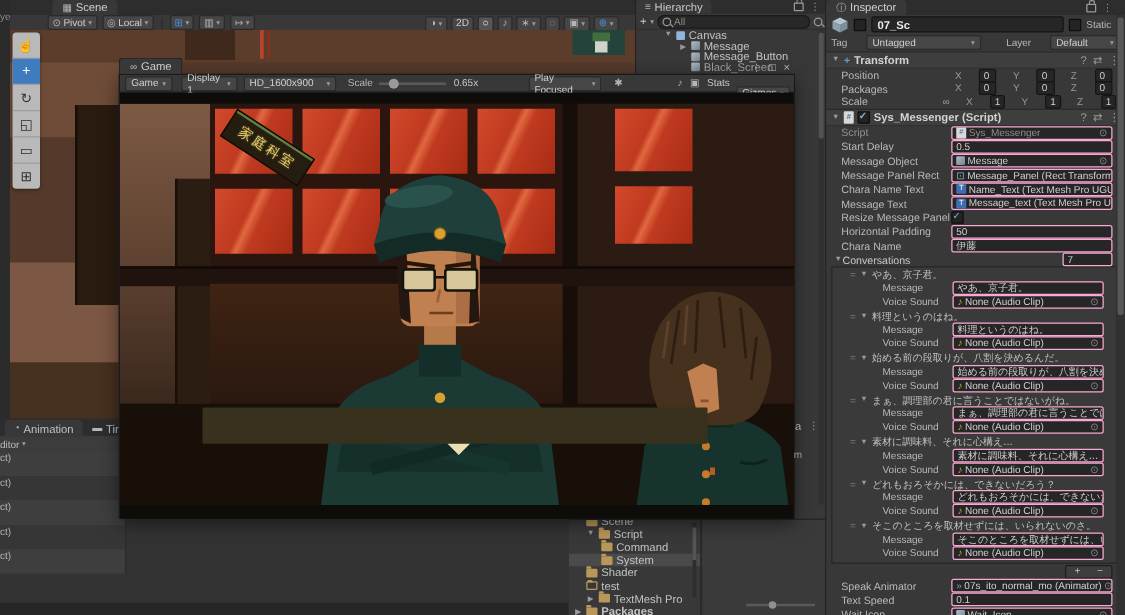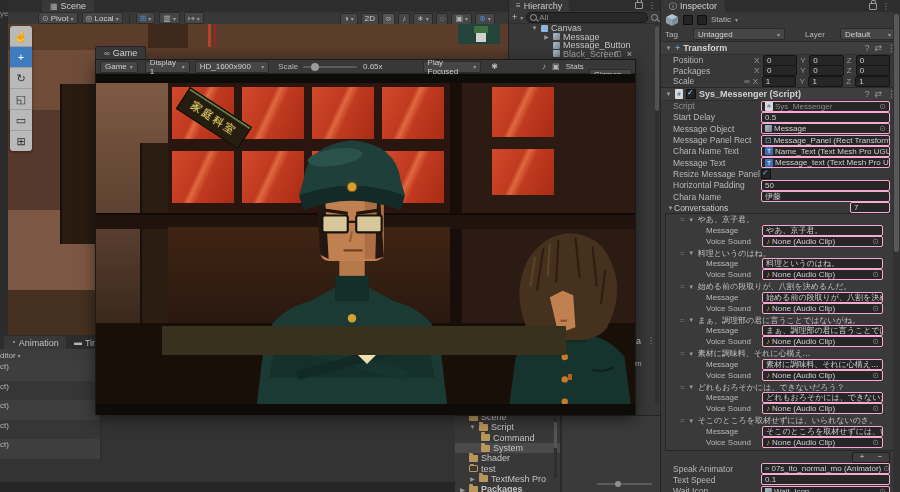--- a/index.html
+++ b/index.html
@@ -118,21 +118,21 @@
   #go-name{flex:1;height:11px;background:#262626;border:1px solid #151515;border-radius:2px;display:flex;align-items:center;padding:0 4px;font-weight:bold;font-size:9px;color:#e8e8e8;}
   #tagrow{height:14px;display:flex;align-items:center;gap:15px;padding:0 4px;font-size:8px;color:#b8b8b8;}
   .dd{height:10px;background:#464646;border:1px solid #2a2a2a;border-radius:2px;display:flex;align-items:center;gap:3px;padding:0 4px;color:#d0d0d0;font-size:8px;}
   .chead{height:12px;background:#3e3e3e;border-top:1px solid #2a2a2a;border-bottom:1px solid #303030;display:flex;align-items:center;gap:3px;padding:0 4px;font-weight:bold;color:#d2d2d2;font-size:9px;}
   .hicons{margin-left:auto;display:flex;gap:5px;color:#9a9a9a;font-weight:normal;align-items:center;}
   .irow{height:11.3px;display:flex;align-items:center;padding-left:12px;padding-right:10px;}
   .ilabel{flex:0 0 88px;color:#b8b8b8;font-size:8.5px;overflow:hidden;white-space:nowrap;}
   .fld{flex:1;height:9px;background:#262626;border:1px solid #f9a8d4;border-radius:2px;display:flex;align-items:center;gap:2px;padding:0 3px;color:#cfcfcf;font-size:8px;overflow:hidden;white-space:nowrap;}
   .fld .pick{margin-left:auto;color:#8a8a8a;font-size:8px;flex:0 0 auto;}
   .fld.dis{color:#8f8f8f;}
-  .trow{height:10.5px;display:flex;align-items:center;padding-left:12px;padding-right:10px;gap:3px;}
+  .trow{height:10.5px;display:flex;align-items:center;padding-left:12px;padding-right:10px;gap:13px;}
   .tlabel{flex:0 0 78px;color:#b8b8b8;font-size:8.5px;}
   .axis{color:#9a9a9a;font-size:8px;flex:0 0 6px;}
   .tfld{flex:1;height:9px;background:#262626;border:1px solid #151515;border-radius:2px;display:flex;align-items:center;padding:0 3px;color:#cfcfcf;font-size:8px;}
   .cb{width:8px;height:8px;background:#232323;border:1px solid #0f0f0f;border-radius:1px;position:relative;flex:0 0 8px;}
   .cb.on::after{content:"✓";position:absolute;left:0;top:-2px;color:#83b3e3;font-size:8px;}
   .scripticon{width:8px;height:10px;background:#d8d8d8;border-radius:1px;color:#3e6f9e;font-size:6px;line-height:10px;text-align:center;flex:0 0 8px;}
   .tmpicon{width:8px;height:8px;background:#3f6fb0;border-radius:1px;color:#fff;font-size:6px;line-height:8px;text-align:center;flex:0 0 8px;}
   .cubemini{width:7px;height:7px;background:linear-gradient(135deg,#aebfca,#76828c);border-radius:1px;flex:0 0 7px;}
   .note{color:#d9a33c;font-size:8px;}
   .convhdr{height:10.5px;display:flex;align-items:center;gap:3px;padding-left:14px;color:#c0c0c0;font-size:8px;}
@@ -500,20 +500,21 @@
       </span>
     </div>
 
     <div id="go-hdr">
       <svg width="14" height="14" viewBox="0 0 14 14">
         <polygon points="7,1 13,4 7,7 1,4" fill="#b8c4cc"></polygon>
         <polygon points="1,4 7,7 7,13 1,10" fill="#8fa0ac"></polygon>
         <polygon points="13,4 7,7 7,13 13,10" fill="#78909c"></polygon>
       </svg>
       <span class="cb"></span>
+      <div id="go-name">07_Sc</div>
       <span class="cb"></span>
       <span style="font-size:8px;color:#b8b8b8;">Static</span>
       <span class="caret">▾</span>
     </div>
     <div id="tagrow">
       <span>Tag</span>
       <div class="dd" style="width:82px;">
         <span>Untagged</span>
           <span class="caret" style="margin-left:auto;">▾</span>
       </div>

